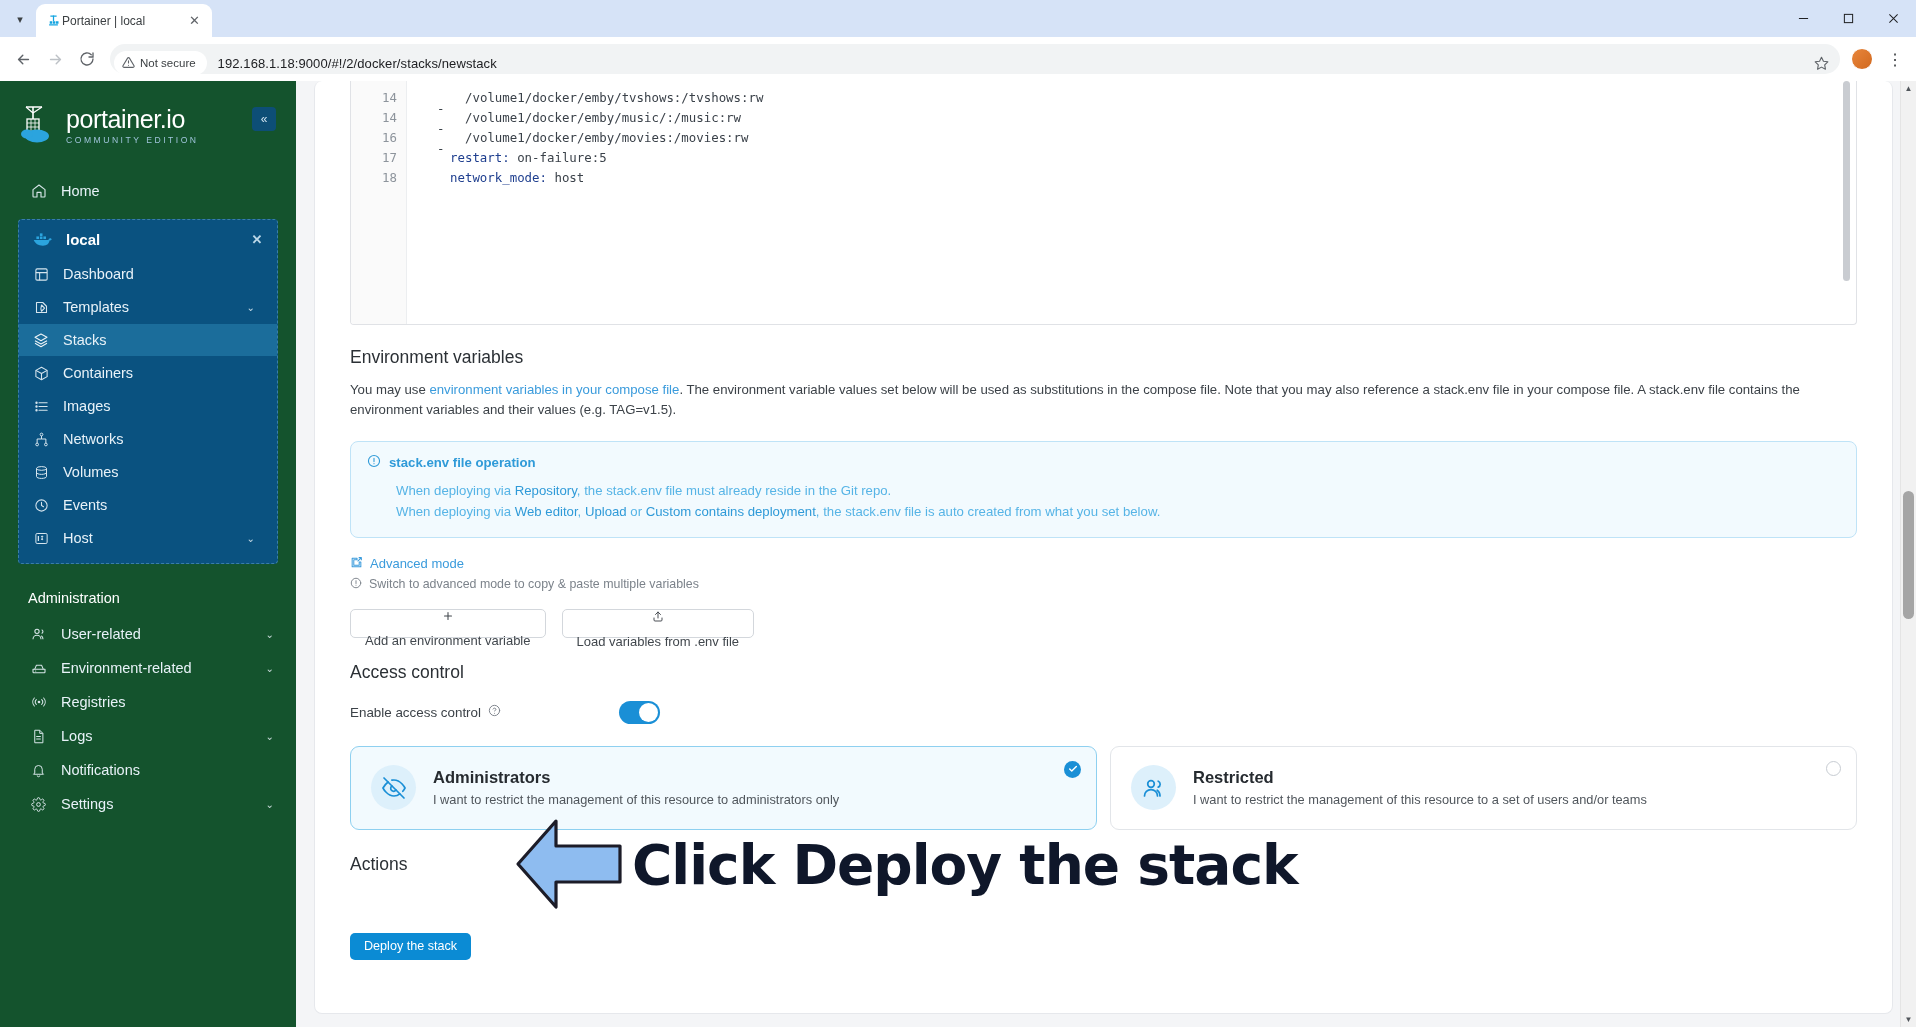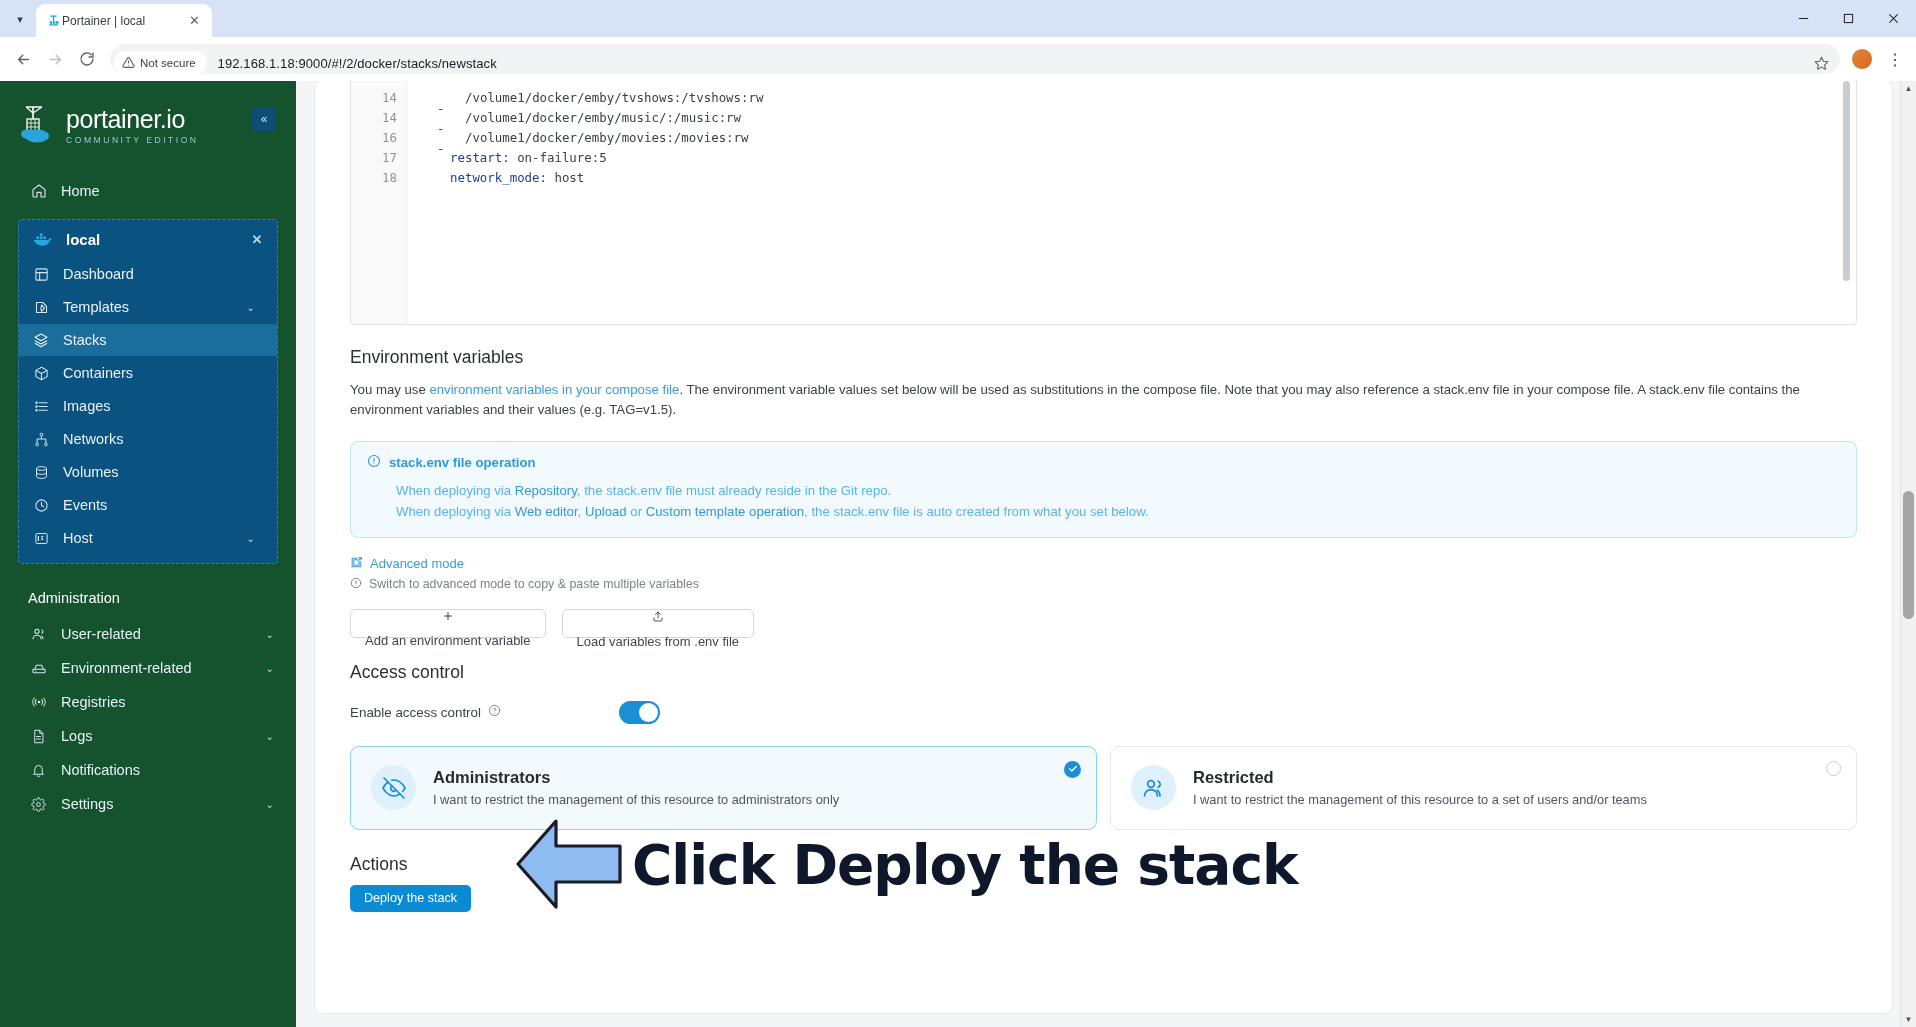--- a/index.html
+++ b/index.html
@@ -256,20 +256,21 @@
     border-radius: 50%; border: 1.4px solid #c7ccd2;
   }
 
   
   .actions-wrap { margin-top: 24px; position: relative; }
   .deploy-btn {
     background: #0b8bd4; color: #fff; border: none; border-radius: 5px;
     height: 27px; padding: 0 14px; font-size: 12.6px; cursor: pointer;
     display: inline-flex; align-items: center;
     font-family: "Liberation Sans", sans-serif;
+    margin-top: 48px;
   }
   .annot {
     position: absolute; left: 162px; top: -36px;
     display: flex; align-items: center; gap: 8px; pointer-events: none;
   }
   .annot-text {
     font-size: 55px; font-weight: 700; color: #0f172a; letter-spacing: -1px;
     font-family: "DejaVu Sans", sans-serif; line-height: 1;
   }
 
@@ -599,21 +600,21 @@
             <span>
               <svg width="14" height="14" viewBox="0 0 24 24" fill="none" stroke="#2f9ad8" stroke-width="1.9" stroke-linecap="round">
                   <circle cx="12" cy="12" r="9.5"></circle>
                   <path d="M12 7.5v5.5M12 16.5h.01"></path>
                 </svg>
             </span>
             <span>stack.env file operation</span>
           </div>
           <div class="callout-body">
             <div class="callout-line"><span>When deploying via </span><b>Repository</b><span>, the stack.env file must already reside in the Git repo.</span></div>
-            <div class="callout-line"><span>When deploying via </span><b>Web editor</b><span>, </span><b>Upload</b><span> or </span><b>Custom template operation</b><span>, the stack.env file is auto created from what you set below.</span></div>
+            <div class="callout-line"><span>When deploying via </span><b>Web editor</b><span>, </span><b>Upload</b><span> or </span><b>Custom contains deployment</b><span>, the stack.env file is auto created from what you set below.</span></div>
           </div>
         </div>
 
         <div class="adv-row">
           <span>
             <svg width="13" height="13" viewBox="0 0 24 24" fill="none" stroke="#3a9bdc" stroke-width="1.9" stroke-linejoin="round">
                 <path d="M4 4h9v3H7v10h10v-6h3v9H4z"></path>
                 <path d="M14 10l7-7M16 3h5v5"></path>
               </svg>
           </span>

